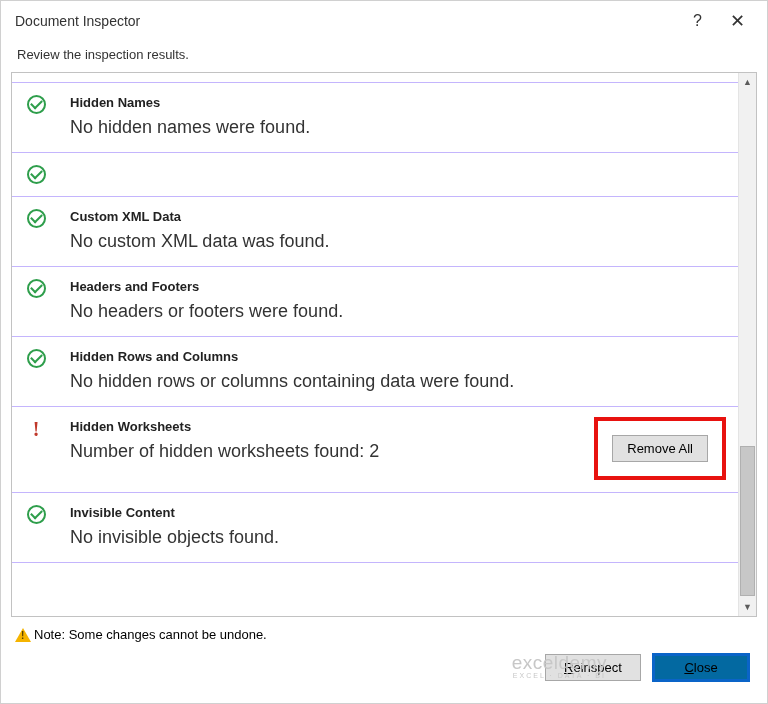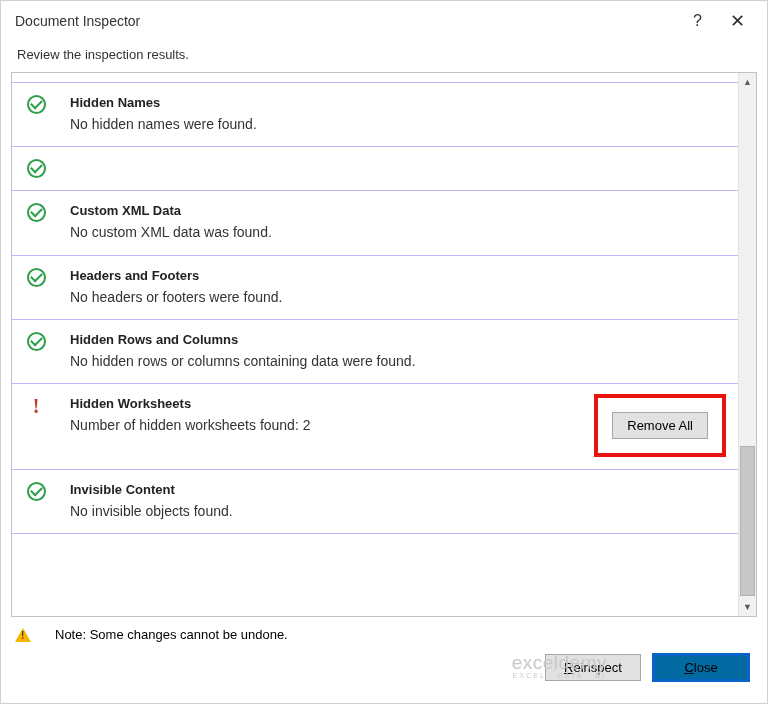--- a/index.html
+++ b/index.html
@@ -99,21 +99,21 @@
   .warn-icon {
     color:#c0392b;
     font-weight:bold;
     font-size:20px;
     font-family: Georgia, serif;
     line-height:1;
     padding-top:0;
   }
   .text-col { flex:1; padding-top:2px; }
   .item-title { font-weight:700; font-size:13px; color:#222; margin-bottom:4px; }
-  .item-desc { font-size:14px; color:#333; margin-top:2px; line-height:1.45; }
+  .item-desc { font-size:18px; color:#333; margin-top:2px; line-height:1.45; }
   .action-col { display:flex; align-items:flex-start; padding-top:0; }
   .remove-btn {
     background:#e1e1e1;
     border:1px solid #a7a7a7;
     padding:5px 14px;
     font-size:13px;
     font-family: inherit;
     cursor:pointer;
   }
   .remove-highlight {
@@ -121,21 +121,21 @@
     padding:14px;
     display:inline-block;
   }
   .footer {
     padding: 10px 14px 0 14px;
     display:flex;
     flex-direction:column;
     gap:10px;
   }
   .note-row {
-    display:flex; align-items:center; gap:24px;
+    display:flex; align-items:center; gap:3px;
     font-size:13px;
   }
   .tri-warn {
     width:0; height:0;
     border-left:8px solid transparent;
     border-right:8px solid transparent;
     border-bottom:14px solid #f5b400;
     position:relative;
   }
   .tri-warn::after{

